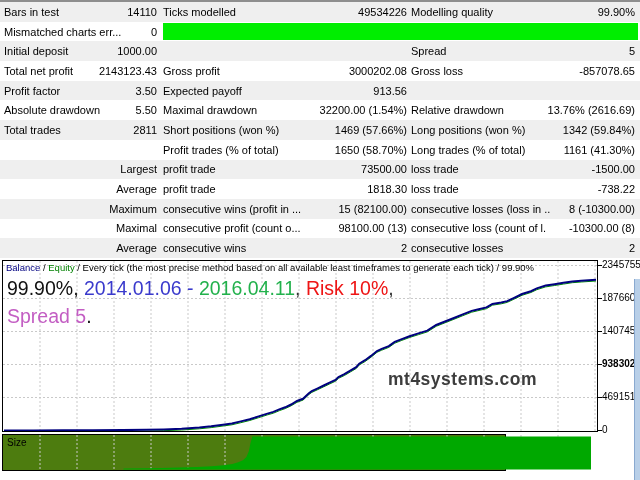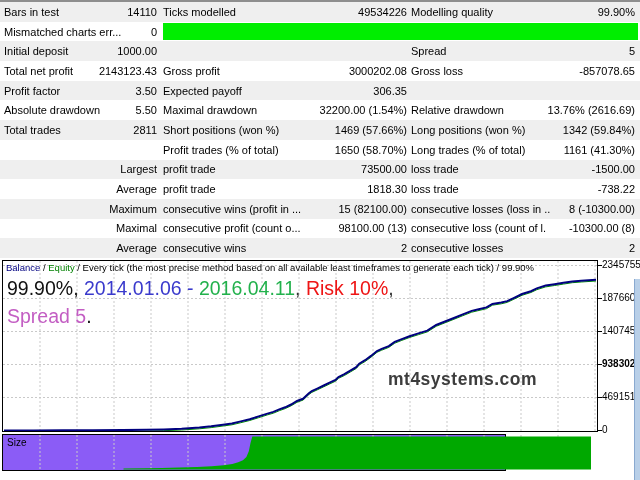--- a/index.html
+++ b/index.html
@@ -22,21 +22,21 @@
   
   .chart-box{position:absolute;left:2px;top:258px;width:596px;height:172px;border:1px solid #000;background:#fff}
   .chart-box svg{position:absolute;left:0;top:0}
   .chart-header{position:absolute;left:3px;top:1px;font-size:9.5px;white-space:nowrap;z-index:3}
   .overlay{position:absolute;left:4px;top:13px;font-size:19.5px;font-weight:normal;line-height:28px;z-index:4;white-space:nowrap}
   .watermark{position:absolute;left:385px;top:108px;font-size:17.5px;font-weight:bold;color:#3d3d3d;z-index:2;letter-spacing:0.5px}
   
   .yaxis-label{position:absolute;left:602px;font-size:10px;color:#000;white-space:nowrap}
   .ytick{position:absolute;left:598px;width:4px;height:1px;background:#000}
   
-  .size-box{position:absolute;left:2px;top:432px;width:504px;height:37px;border:1px solid #000;background:#8b5cf6}
+  .size-box{position:absolute;left:2px;top:432px;width:504px;height:37px;border:1px solid #000;background:#4d7c0f}
   .size-box svg{position:absolute;left:0;top:0}
   .size-label{position:absolute;left:4px;top:2px;font-size:10px;color:#000;z-index:2}
   
   .edge-strip{position:absolute;left:634px;top:277px;width:6px;height:203px;background:#b8cfe8;border-left:1px solid #89a9d0}
 </style>
 </head>
 <body>
 
 <div class="screen">
 
@@ -65,21 +65,21 @@
         <span class="cell c2">2143123.43</span>
         <span class="cell c3">Gross profit</span>
         <span class="cell c4">3000202.08</span>
         <span class="cell c5">Gross loss</span>
         <span class="cell c6">-857078.65</span>
       </div>
       <div class="row odd">
         <span class="cell c1">Profit factor</span>
         <span class="cell c2">3.50</span>
         <span class="cell c3">Expected payoff</span>
-        <span class="cell c4">306.35</span>
+        <span class="cell c4">913.56</span>
       </div>
       <div class="row even">
         <span class="cell c1">Absolute drawdown</span>
         <span class="cell c2">5.50</span>
         <span class="cell c3">Maximal drawdown</span>
         <span class="cell c4">32200.00 (1.54%)</span>
         <span class="cell c5">Relative drawdown</span>
         <span class="cell c6">13.76% (2616.69)</span>
       </div>
       <div class="row odd">

